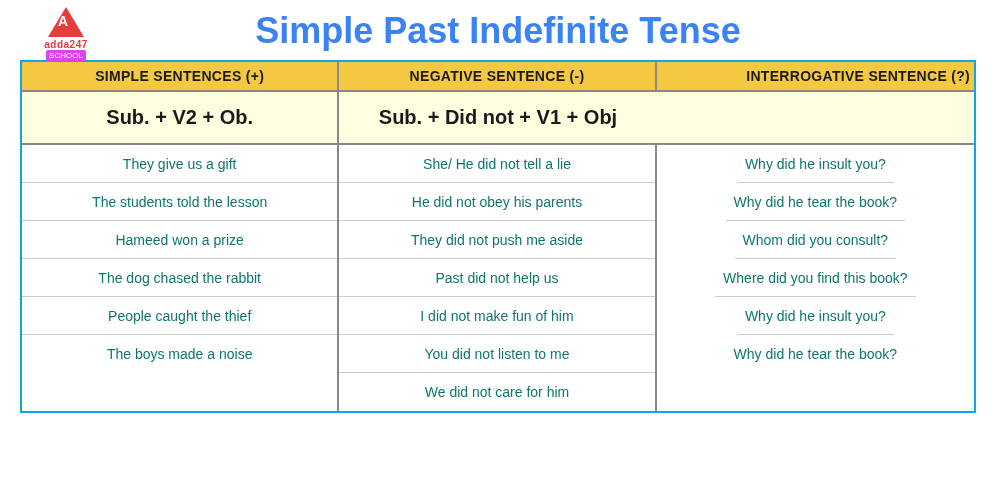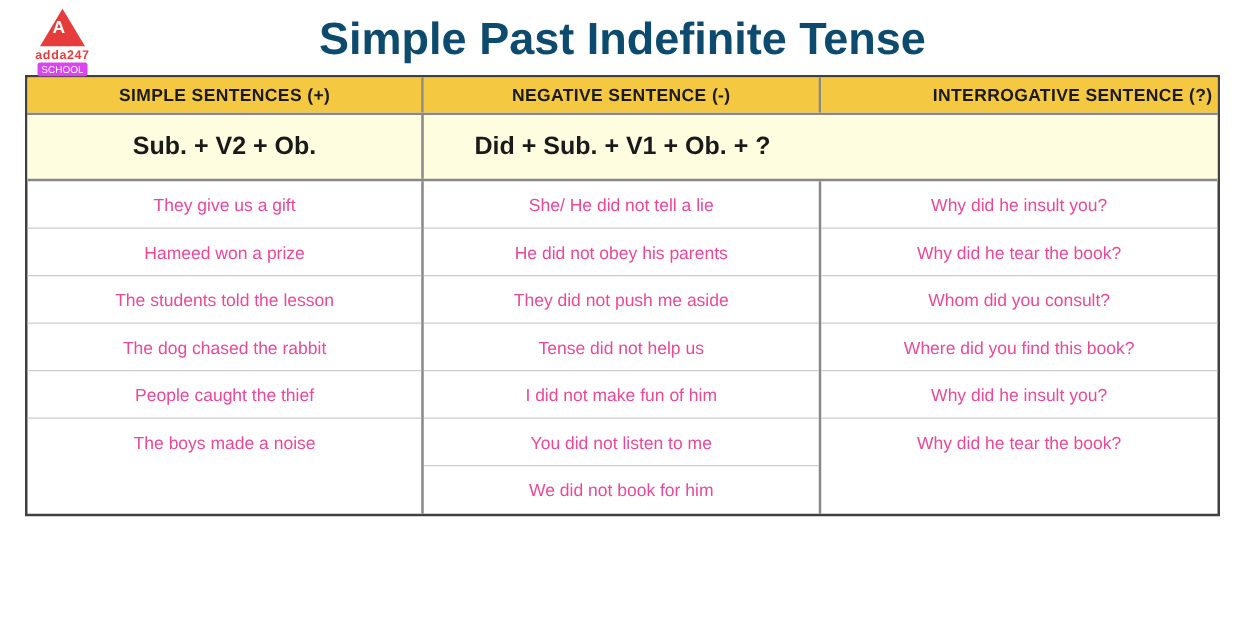--- a/index.html
+++ b/index.html
@@ -18,21 +18,21 @@
       display: flex;
       align-items: center;
       width: 100%;
       margin-bottom: 8px;
       justify-content: center;
       position: relative;
     }
 
     .logo {
       position: absolute;
-      left: 0;
+      left: 16px;
       top: 0;
       width: 60px;
       height: 48px;
       display: flex;
       flex-direction: column;
       align-items: center;
       justify-content: center;
     }
 
     .logo-triangle {
@@ -63,27 +63,27 @@
       font-size: 8px;
       background: #d946ef;
       color: white;
       padding: 1px 3px;
       border-radius: 2px;
     }
 
     .page-title {
       font-size: 36px;
       font-weight: bold;
-      color: #0c4a6e;
+      color: #3b82f6;
       text-align: left;
     }
 
     .table-wrapper {
       width: 100%;
-      border: 2px solid #404040;
+      border: 2px solid #0ea5e9;
     }
 
     .col-headers {
       display: grid;
       grid-template-columns: 1fr 1fr 1fr;
       border-bottom: 2px solid #888;
     }
 
     .col-header {
       background: #f5c842;
@@ -120,27 +120,27 @@
     .data-rows {
       display: grid;
       grid-template-columns: 1fr 1fr 1fr;
     }
 
     .data-col {
       display: flex;
       flex-direction: column;
       border-right: 2px solid #888;
     }
-    .data-col:last-child { border-right: none; }
+    .data-col:last-child { border-right: none; align-items: center; }
 
     .data-cell {
       text-align: center;
       padding: 7px 8px;
       font-size: 14px;
-      color: #ec4899;
+      color: #0f766e;
       border-bottom: 1px solid #ccc;
       display: flex;
       align-items: center;
       justify-content: center;
       min-height: 38px;
     }
     .data-cell:last-child { border-bottom: none; }
   </style>
 </head>
 <body>
@@ -156,40 +156,40 @@
 
 <div class="table-wrapper">
   <div class="col-headers">
     <div class="col-header">SIMPLE SENTENCES (+)</div>
     <div class="col-header">NEGATIVE SENTENCE (-)</div>
     <div class="col-header">INTERROGATIVE SENTENCE (?)</div>
   </div>
 
   <div class="formula-row">
     <div class="formula-cell">Sub. + V2 + Ob.</div>
-    <div class="formula-cell">Did + Sub. + V1 + Ob. + ?</div>
+    <div class="formula-cell">Sub. + Did not + V1 + Obj</div>
   </div>
 
   <div class="data-rows">
     <div class="data-col" id="col0">
         <div class="data-cell">They give us a gift</div>
+        <div class="data-cell">The students told the lesson</div>
         <div class="data-cell">Hameed won a prize</div>
-        <div class="data-cell">The students told the lesson</div>
         <div class="data-cell">The dog chased the rabbit</div>
         <div class="data-cell">People caught the thief</div>
         <div class="data-cell">The boys made a noise</div>
       </div>
     <div class="data-col" id="col1">
         <div class="data-cell">She/ He did not tell a lie</div>
         <div class="data-cell">He did not obey his parents</div>
         <div class="data-cell">They did not push me aside</div>
-        <div class="data-cell">Tense did not help us</div>
+        <div class="data-cell">Past did not help us</div>
         <div class="data-cell">I did not make fun of him</div>
         <div class="data-cell">You did not listen to me</div>
-        <div class="data-cell">We did not book for him</div>
+        <div class="data-cell">We did not care for him</div>
       </div>
     <div class="data-col" id="col2">
         <div class="data-cell">Why did he insult you?</div>
         <div class="data-cell">Why did he tear the book?</div>
         <div class="data-cell">Whom did you consult?</div>
         <div class="data-cell">Where did you find this book?</div>
         <div class="data-cell">Why did he insult you?</div>
         <div class="data-cell">Why did he tear the book?</div>
       </div>
   </div>

